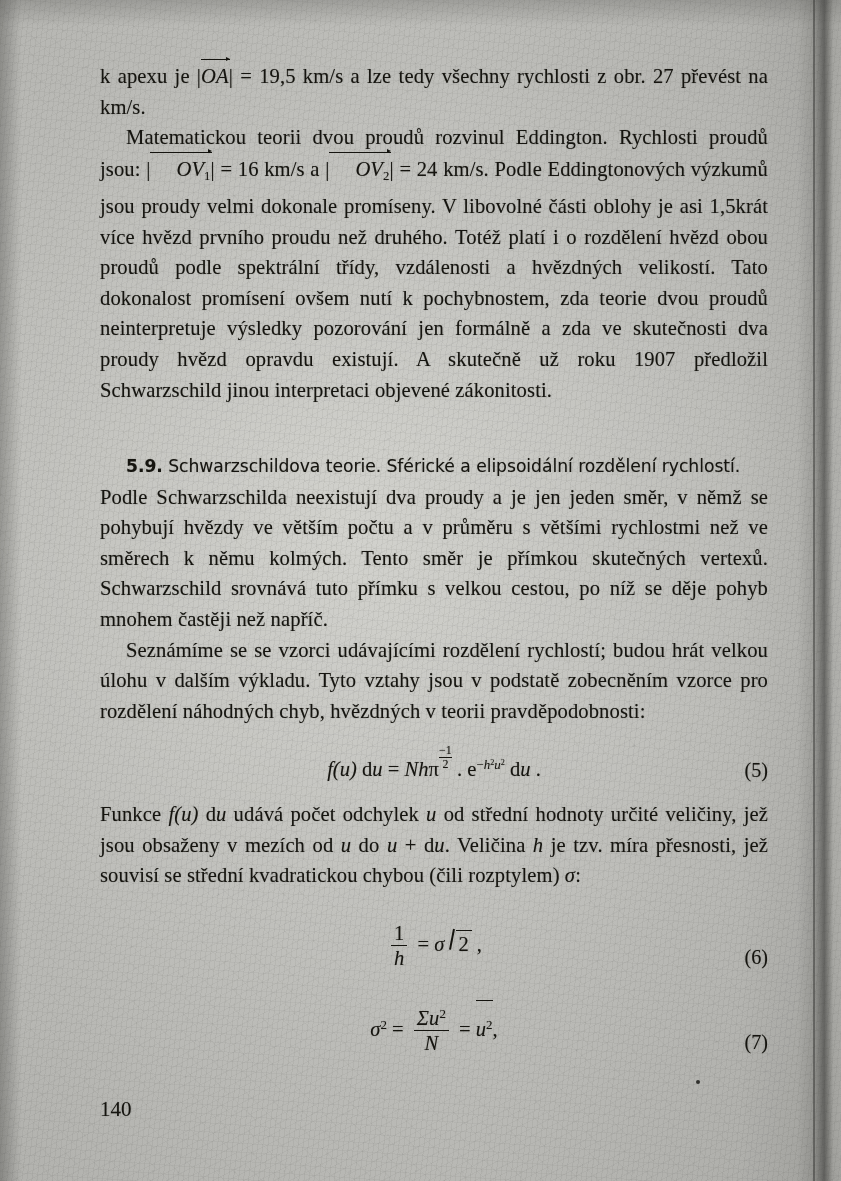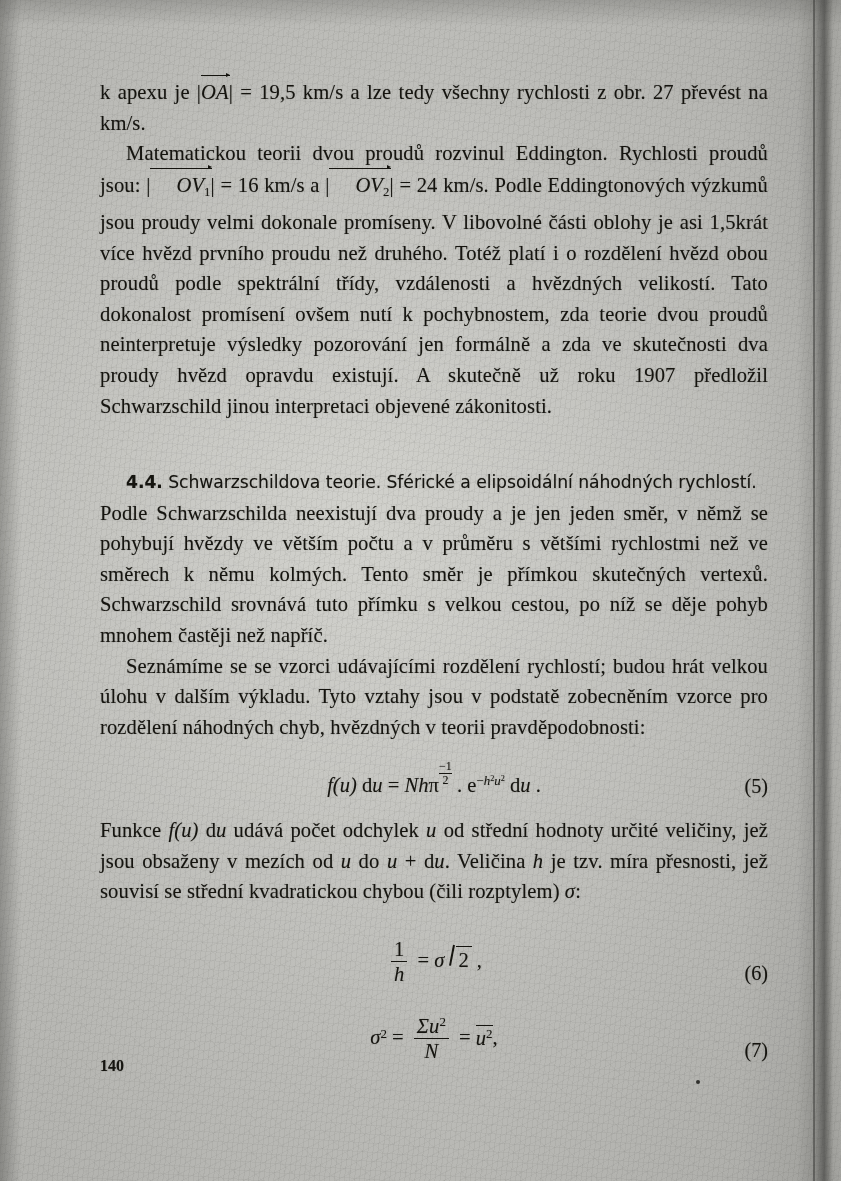--- a/index.html
+++ b/index.html
@@ -92,21 +92,21 @@
     left: 0; top: 0; bottom: 0;
     width: 22px;
     background: linear-gradient(90deg, rgba(88,88,85,0.32) 0%, rgba(88,88,85,0.0) 100%);
     pointer-events: none;
   }
 
   
   .content {
     position: absolute;
     left: 100px;
-    top: 76px;
+    top: 60px;
     width: 668px;
   }
 
   p.body {
     margin: 0;
     font-size: 20.6px;
     line-height: 30.6px;
     text-align: justify;
     text-justify: inter-word;
     letter-spacing: 0.1px;
@@ -213,41 +213,41 @@
     position: absolute;
     left: 5px; top: 0;
     width: 1.6px; height: 21px;
     background: #15140f;
     transform: rotate(11deg);
     transform-origin: top center;
   }
   .overline {
     display: inline-block;
     border-top: 1.5px solid #15140f;
-    padding-top: 0px;
+    padding-top: 16px;
     line-height: 1.18;
   }
   sup.pw { font-size: 0.63em; vertical-align: 0.52em; }
   .sup-frac {
     display: inline-block;
     font-size: 0.58em;
     vertical-align: 0.72em;
     text-align: center;
     line-height: 1.02;
   }
   .sup-frac .t { display: block; }
   .sup-frac .b { display: block; border-top: 1.1px solid #15140f; }
 
   
   .folio {
     position: absolute;
     left: 100px;
-    top: 1057px;
-    font-size: 16px;
-    font-weight: bold;
+    top: 1097px;
+    font-size: 21px;
+    font-weight: normal;
     text-shadow: 0 0 1.1px rgba(20,20,16,0.35);
   }
   .ink-speck {
     position: absolute;
     left: 696px;
     top: 1080px;
     width: 4px;
     height: 4px;
     border-radius: 50%;
     background: #1a1a16;
@@ -269,21 +269,21 @@
   <div class="edge-line"></div>
 
   <div class="content">
 
     <p class="body">k apexu je |<span class="vec">OA</span>| = 19,5&nbsp;km/s a lze tedy všechny rychlosti z obr. 27 převést na km/s.</p>
 
     <p class="body indent"><span>Matematickou teorii dvou proudů rozvinul Eddington. Rychlosti proudů jsou: </span>|<span class="vec"><span>OV</span><sub>1</sub></span>|<span> = 16 km/s a </span>|<span class="vec"><span>OV</span><sub>2</sub></span>|<span> = 24 km/s. </span><span>Podle Eddingtonových výzkumů jsou proudy velmi dokonale promíseny. V libovolné části oblohy je asi 1,5krát více hvězd prvního proudu než druhého. Totéž platí i o rozdělení hvězd obou proudů podle spektrální třídy, vzdálenosti a hvězdných velikostí. Tato dokonalost promísení ovšem nutí k pochybnostem, zda teorie dvou proudů neinterpretuje výsledky pozorování jen formálně a zda ve skutečnosti dva proudy hvězd opravdu existují. A skutečně už roku 1907 předložil Schwarzschild jinou interpretaci objevené zákonitosti.</span></p>
 
     <div class="gap-before-heading"></div>
 
-    <p class="sec-heading"><span class="num">4.4.</span> <span>Schwarzschildova teorie. Sférické a elipsoidální náhodných rychlostí.</span></p>
+    <p class="sec-heading"><span class="num">5.9.</span> <span>Schwarzschildova teorie. Sférické a elipsoidální rozdělení rychlostí.</span></p>
 
     <p class="body">Podle Schwarzschilda neexistují dva proudy a je jen jeden směr, v němž se pohybují hvězdy ve větším počtu a v průměru s většími rychlostmi než ve směrech k němu kolmých. Tento směr je přímkou skutečných vertexů. Schwarzschild srovnává tuto přímku s velkou cestou, po níž se děje pohyb mnohem častěji než napříč.</p>
 
     <p class="body indent">Seznámíme se se vzorci udávajícími rozdělení rychlostí; budou hrát velkou úlohu v dalším výkladu. Tyto vztahy jsou v podstatě zobecněním vzorce pro rozdělení náhodných chyb, hvězdných v teorii pravděpodobnosti:</p>
 
     <div class="gap-after-eq"></div>
 
     <div class="eq-row" style="margin-top:14px;margin-bottom:16px;">
       <span class="eq-body"><span class="math-italic">f(u)</span>&nbsp;d<span class="math-italic">u</span> <span>=</span> <span class="math-italic">N</span><span class="math-italic">h</span><span>π</span><span class="sup-frac"><span class="t">−<span>1</span></span><span class="b">2</span></span> <span>.</span> <span>e</span><sup class="pw">−<span class="math-italic">h</span><sup class="pw">2</sup><span class="math-italic">u</span><sup class="pw">2</sup></sup> d<span class="math-italic">u</span> <span>.</span></span>
       <span class="eq-tag">(5)</span>

